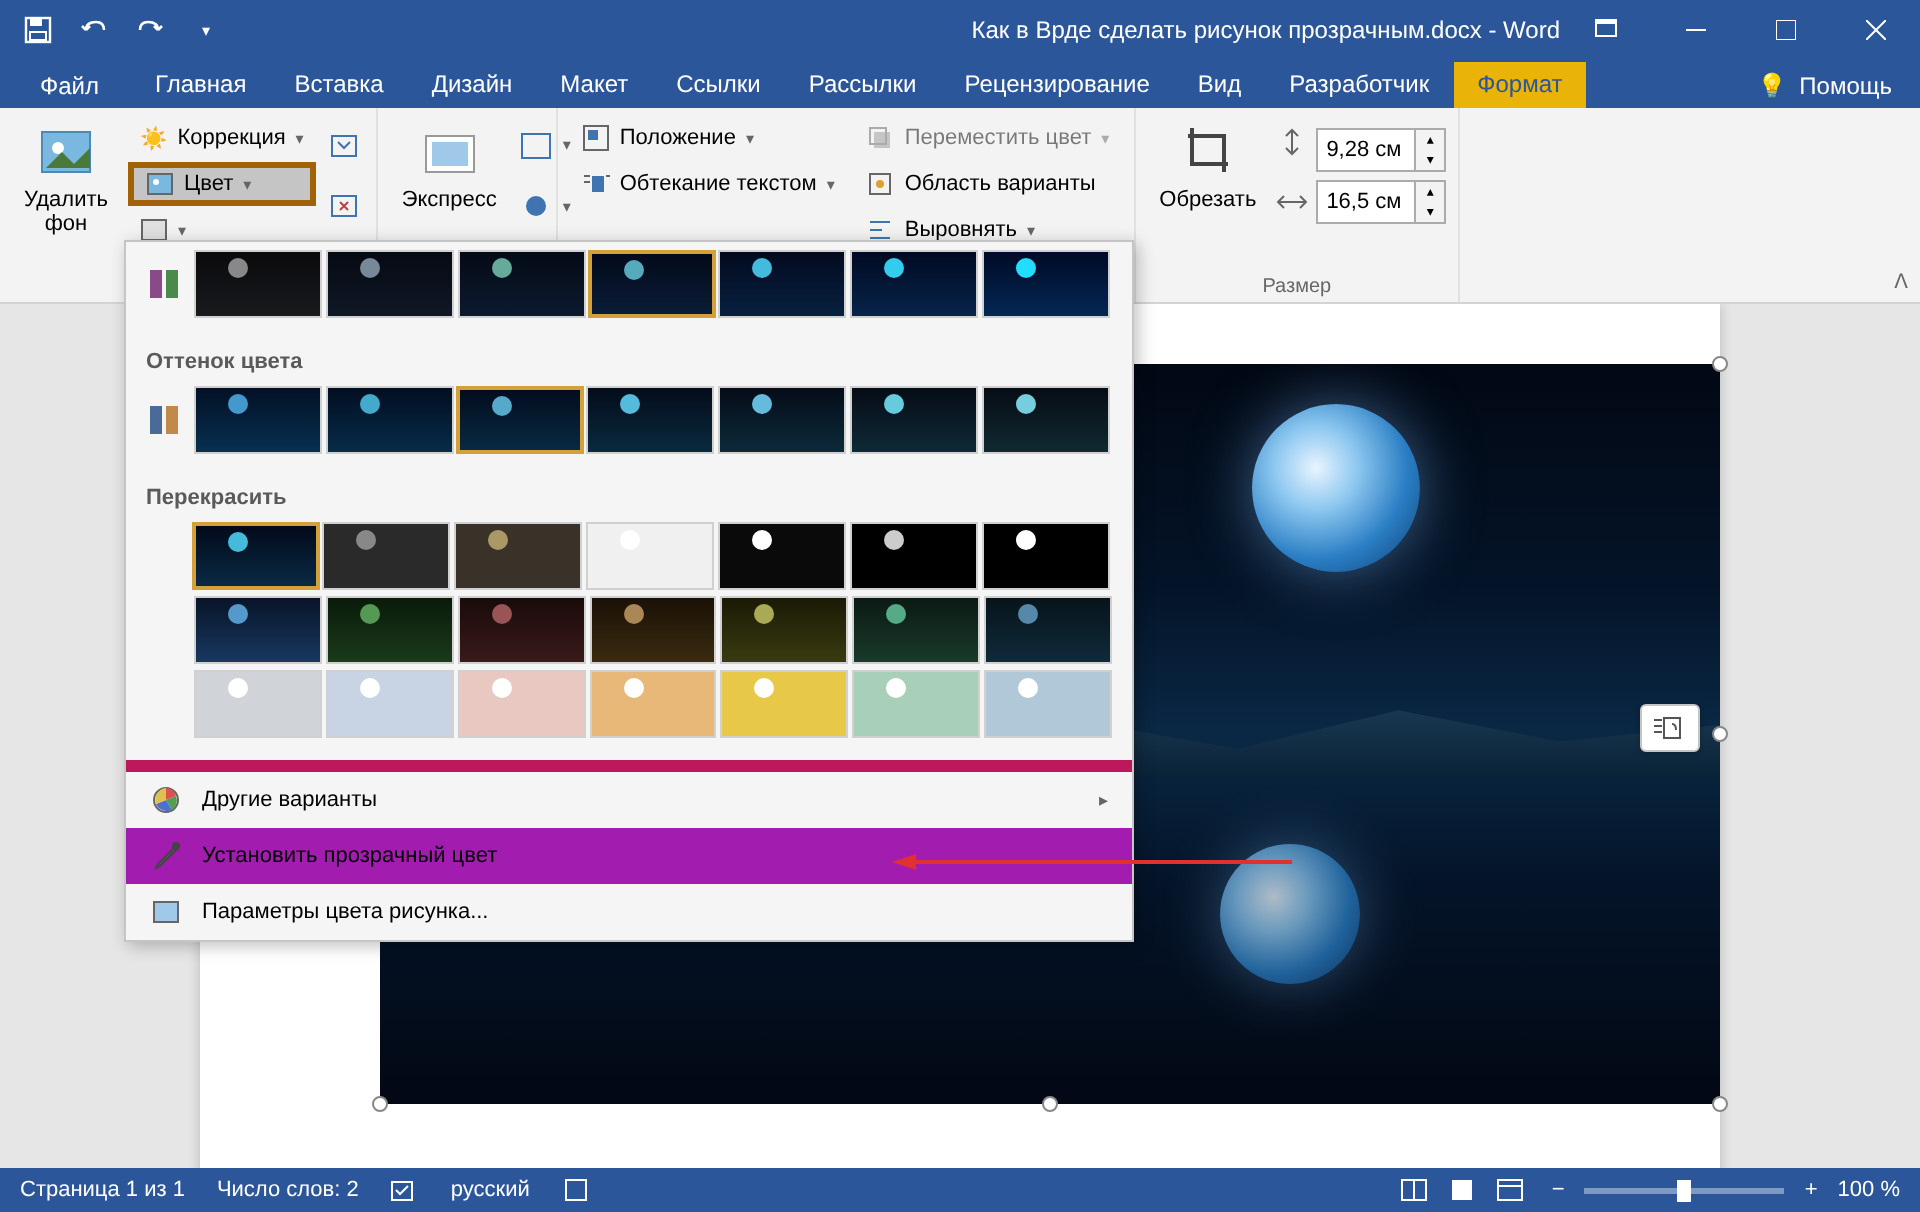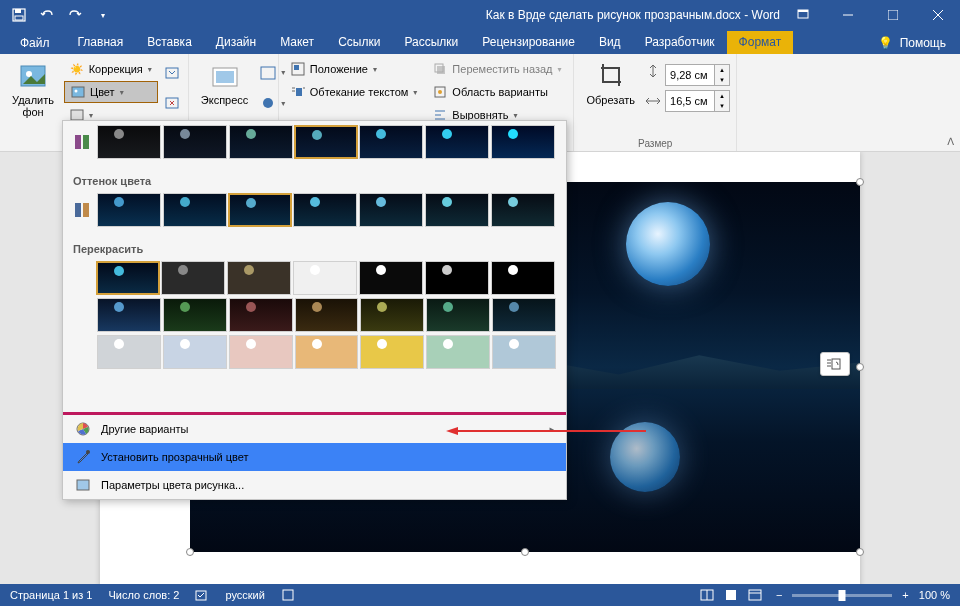--- a/index.html
+++ b/index.html
@@ -22,21 +22,21 @@
 
 
 .ribbon { height: 98px; background: #f3f3f3; border-bottom: 1px solid #d4d4d4; display: flex; position: relative; }
 .rib-group { border-right: 1px solid #e1e1e1; padding: 4px 6px 2px; display: flex; flex-direction: column; }
 .rib-group-content { flex: 1; display: flex; gap: 4px; }
 .rib-group-label { font-size: 10px; color: #666; text-align: center; padding-top: 2px; }
 .big-btn { display: flex; flex-direction: column; align-items: center; gap: 2px; padding: 2px 6px; font-size: 11px; cursor: pointer; }
 .big-icon { width: 32px; height: 32px; display: flex; align-items: center; justify-content: center; }
 .small-btn-col { display: flex; flex-direction: column; gap: 1px; }
 .small-btn { display: flex; align-items: center; gap: 5px; padding: 2px 6px; font-size: 11px; cursor: pointer; height: 22px; }
-.small-btn.open { background: #c5c5c5; border: 1px solid #a16207; }
+.small-btn.open { background: #c5c5c5; border: 3px solid #a16207; }
 .drop-arrow { font-size: 8px; color: #666; }
 .spin-box { display: flex; align-items: center; border: 1px solid #ababab; background: #fff; height: 22px; }
 .spin-box input { border: none; width: 48px; font-size: 11px; padding: 0 4px; outline: none; }
 .spin-box .spinners { display: flex; flex-direction: column; border-left: 1px solid #ababab; }
 .spin-box .spin { width: 14px; height: 10px; font-size: 7px; display: flex; align-items: center; justify-content: center; background: #f3f3f3; cursor: pointer; }
 .collapse-btn { position: absolute; right: 6px; bottom: 4px; font-size: 10px; color: #666; cursor: pointer; }
 
 
 .doc-area { position: absolute; top: 152px; left: 0; right: 0; bottom: 22px; background: #e6e6e6; overflow: hidden; }
 .page { position: absolute; left: 100px; top: 0; width: 760px; height: 480px; background: #fff; box-shadow: 0 0 6px rgba(0,0,0,0.2); }
@@ -55,23 +55,23 @@
 
 .color-dropdown { position: absolute; top: 120px; left: 62px; width: 505px; background: #f5f5f5; border: 1px solid #c5c5c5; box-shadow: 2px 2px 8px rgba(0,0,0,0.25); z-index: 100; font-size: 11px; }
 .cd-section { padding: 4px 10px 8px; }
 .cd-header { font-weight: 600; color: #5a5a5a; padding: 4px 0 6px; }
 .cd-row { display: flex; gap: 2px; align-items: center; }
 .cd-icon { width: 18px; height: 34px; display: flex; align-items: center; justify-content: center; margin-right: 4px; }
 .thumb { width: 64px; height: 34px; border: 1px solid #d0d0d0; cursor: pointer; position: relative; overflow: hidden; }
 .thumb.sel { border: 2px solid #d4a03a; margin: -1px; }
 .thumb-scene { width: 100%; height: 100%; position: relative; }
 .thumb-moon { position: absolute; top: 3px; left: 16px; width: 10px; height: 10px; border-radius: 50%; }
-.cd-menu { border-top: 3px solid #be185d; margin-top: 32px; }
+.cd-menu { border-top: 6px solid #be185d; }
 .cd-item { display: flex; align-items: center; gap: 10px; padding: 6px 12px; cursor: pointer; position: relative; }
-.cd-item:hover, .cd-item.hover { background: #3b82f6; }
+.cd-item:hover, .cd-item.hover { background: #a21caf; }
 .cd-item .sub-arrow { margin-left: auto; font-size: 9px; color: #666; }
 .cd-item-icon { width: 16px; height: 16px; display: flex; align-items: center; justify-content: center; }
 
 
 .red-arrow { position: absolute; top: 426px; left: 446px; width: 200px; height: 10px; z-index: 200; }
 
 
 .statusbar { position: absolute; bottom: 0; left: 0; right: 0; height: 22px; background: #2b579a; color: #fff; font-size: 11px; display: flex; align-items: center; padding: 0 10px; gap: 16px; }
 .statusbar .right { margin-left: auto; display: flex; align-items: center; gap: 10px; }
 .zoom-slider { width: 100px; height: 3px; background: rgba(255,255,255,0.4); position: relative; }
@@ -272,21 +272,21 @@
             <span class="drop-arrow">▾</span>
           </div>
         <div style="height:22px"></div>
       </div>
       <div class="small-btn-col">
         <div class="small-btn" style="opacity:0.5">
             <svg width="14" height="14">
               <rect x="4" y="4" width="8" height="8" fill="#999"></rect>
               <rect x="2" y="2" width="8" height="8" fill="none" stroke="#666"></rect>
             </svg>
-            <span>Переместить назад</span>
+            <span>Переместить цвет</span>
             <span class="drop-arrow">▾</span>
           </div>
         <div class="small-btn">
             <svg width="14" height="14">
               <rect x="2" y="2" width="10" height="10" fill="none" stroke="#666"></rect>
               <circle cx="7" cy="7" r="2" fill="#e0a030"></circle>
             </svg>
             <span>Область варианты</span>
           </div>
         <div class="small-btn">

